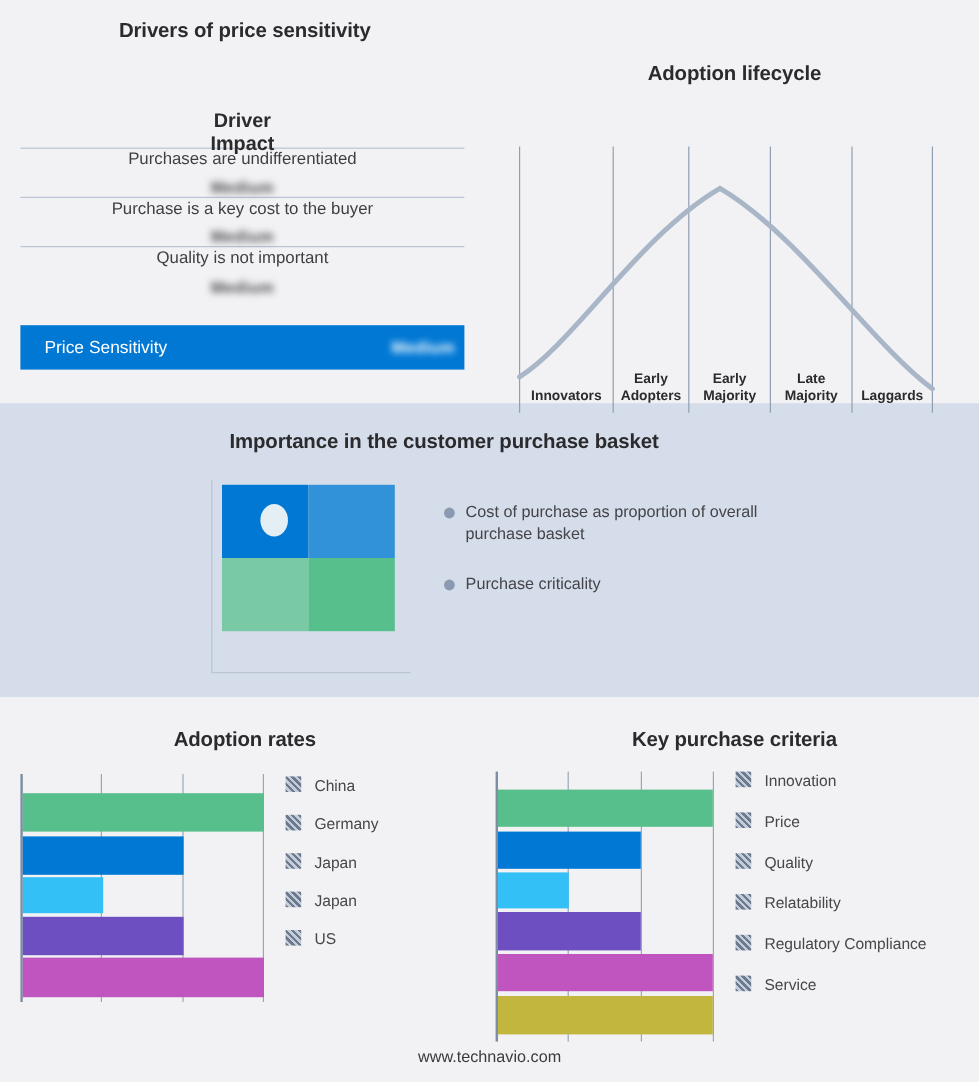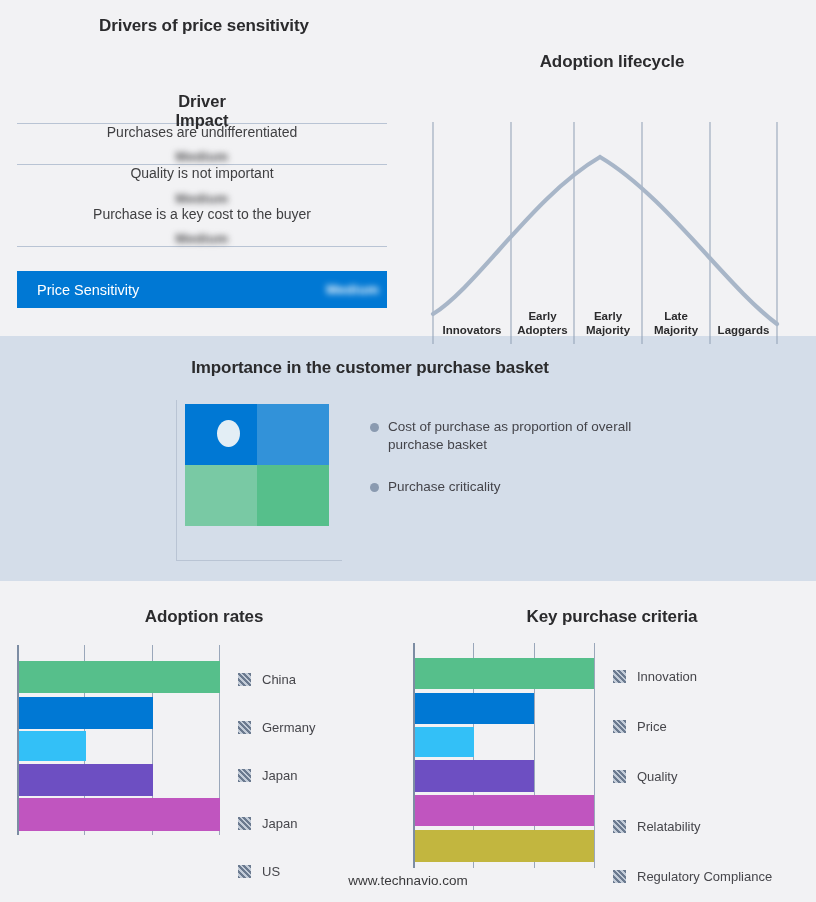--- a/index.html
+++ b/index.html
@@ -84,21 +84,21 @@
 
   
   #adoption{left:0;top:581px;width:408px;height:321px;}
   #criteria{left:408px;top:581px;width:408px;height:253px;}
   #adoption .sec-title,#criteria .sec-title{position:absolute;left:0;top:26px;width:408px;}
   .plot{position:absolute;}
   .grid-l{position:absolute;width:1px;background:#9aa7ba;}
   .grid-l.axis{width:2px;background:#7d8da3;}
   .bar{position:absolute;}
   .blegend{position:absolute;}
-  .bl-item{display:flex;align-items:center;margin-top:16px;}
+  .bl-item{display:flex;}
   .bl-sw{
     width:13px;height:13px;flex:0 0 auto;margin-right:11px;
     background:
       repeating-linear-gradient(45deg,#6b7a8f 0 2px,#c3ccd8 2px 4px);
   }
   .bl-txt{font-size:13px;color:#46464b;}
 
   .footer{
     position:absolute;left:0;top:873px;width:816px;text-align:center;
     font-size:13.5px;color:#3a3a3c;
@@ -116,26 +116,26 @@
 
   <div class="tbl">
     <div class="trow head">
       <span class="c1">Driver</span>
       <span class="c2">Impact</span>
     </div>
     <div class="trow">
       <span class="c1">Purchases are undifferentiated</span>
       <span class="blur">Medium</span>
     </div>
+    <div class="trow">
+      <span class="c1">Purchase is a key cost to the buyer</span>
+      <span class="blur">Medium</span>
+    </div>
     <div class="trow last">
       <span class="c1">Quality is not important</span>
-      <span class="blur">Medium</span>
-    </div>
-    <div class="trow">
-      <span class="c1">Purchase is a key cost to the buyer</span>
       <span class="blur">Medium</span>
     </div>
   </div>
 
   <div class="hl-row">
     <span class="c1">Price Sensitivity</span>
     <span class="blur">Medium</span>
   </div>
 </section>
 

